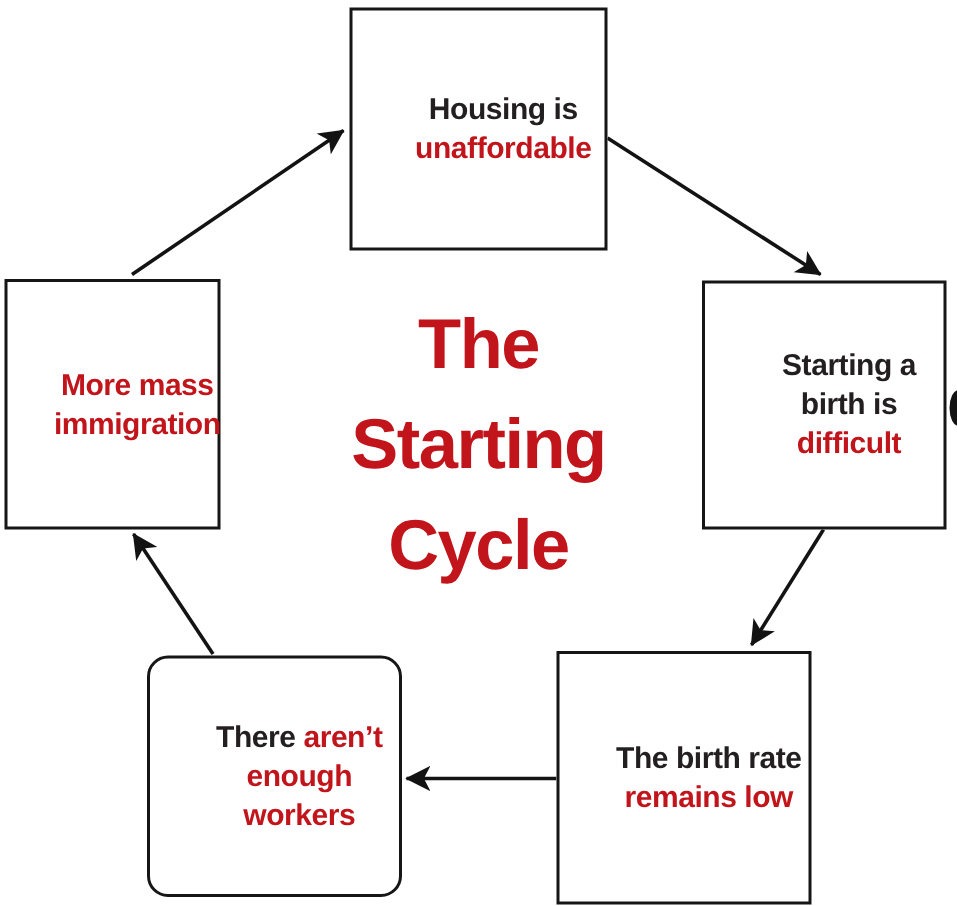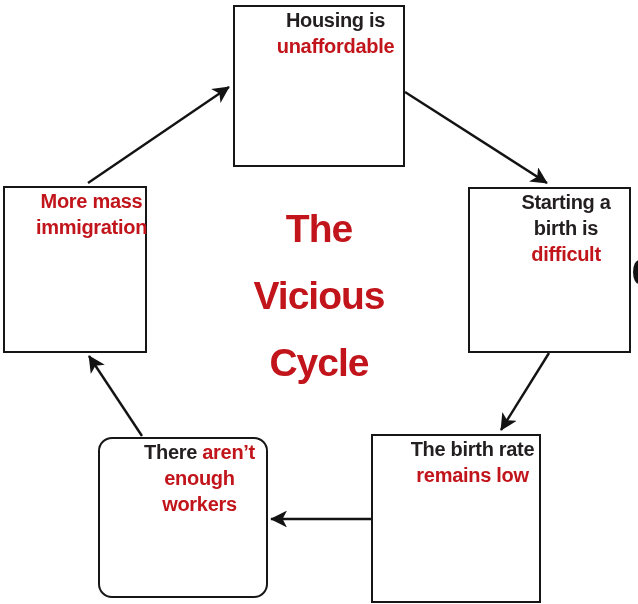--- a/index.html
+++ b/index.html
@@ -16,42 +16,42 @@
     left: 0; top: 0;
     width: 638px; height: 604px;
     pointer-events: none;
   }
   .node {
     position: absolute;
     box-sizing: border-box;
     background: #ffffff;
     border: 2.5px solid var(--line-black, #161616);
     display: flex;
-    align-items: flex-start;
+    align-items: center;
     justify-content: center;
     text-align: center;
     font-weight: bold;
     font-size: 20px;
     line-height: 26px;
     letter-spacing: -0.3px;
     color: var(--text-black, #231f20);
     padding-left: 33px;
   }
   .red { color: var(--accent-red, #c1151b); }
   #box-housing     { left: 233px; top: 5px;   width: 172px; height: 162px; }
   #box-immigration { left: 3px;   top: 186px; width: 144px; height: 167px; }
   #box-family      { left: 468px; top: 187px; width: 163px; height: 166px; }
   #box-workers     { left: 98px;  top: 437px; width: 170px; height: 161px; border-radius: 14px; }
   #box-birth       { left: 371px; top: 434px; width: 170px; height: 169px; }
   .title {
     position: absolute;
     left: 169px; top: 195px; width: 300px;
     text-align: center;
     font-weight: bold;
-    font-size: 39px;
+    font-size: 47px;
     line-height: 67px;
     letter-spacing: -1px;
     color: var(--accent-red, #c1151b);
   }
 </style>
 </head>
 <body>
 
 <svg class="arrow-layer" viewBox="0 0 638 604" xmlns="http://www.w3.org/2000/svg">
   <defs>
@@ -98,15 +98,15 @@
 
 <div class="node" id="box-immigration">
   <div>
     <span class="red">More mass</span><br>
     <span class="red">immigration</span>
   </div>
 </div>
 
 <div class="title">
   <div>The</div>
-  <div>Vicious</div>
+  <div>Starting</div>
   <div>Cycle</div>
 </div>
 
 </body></html>

